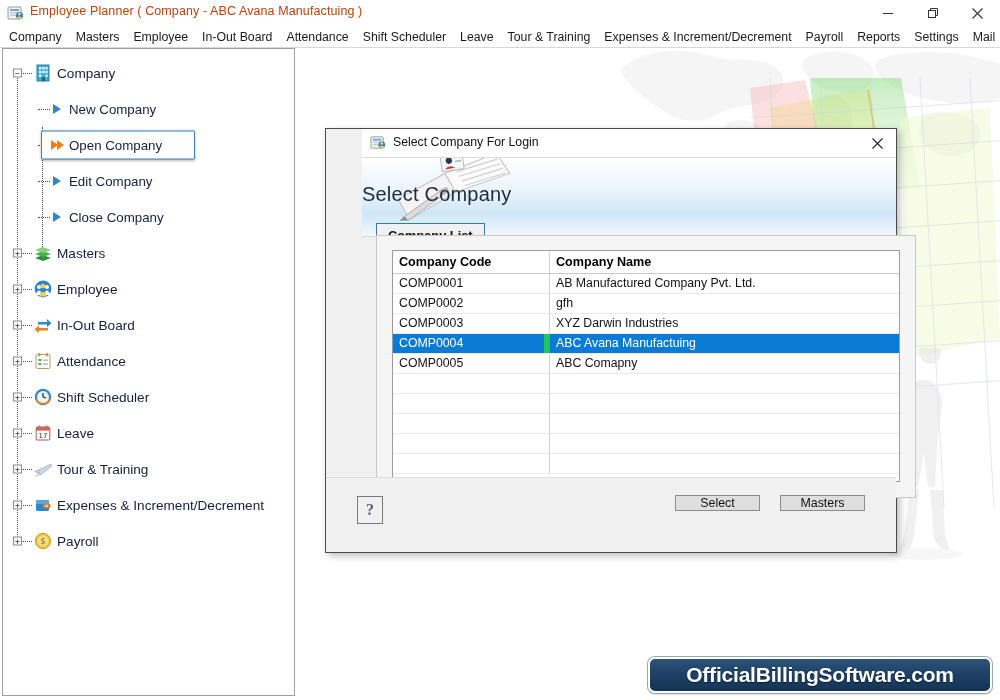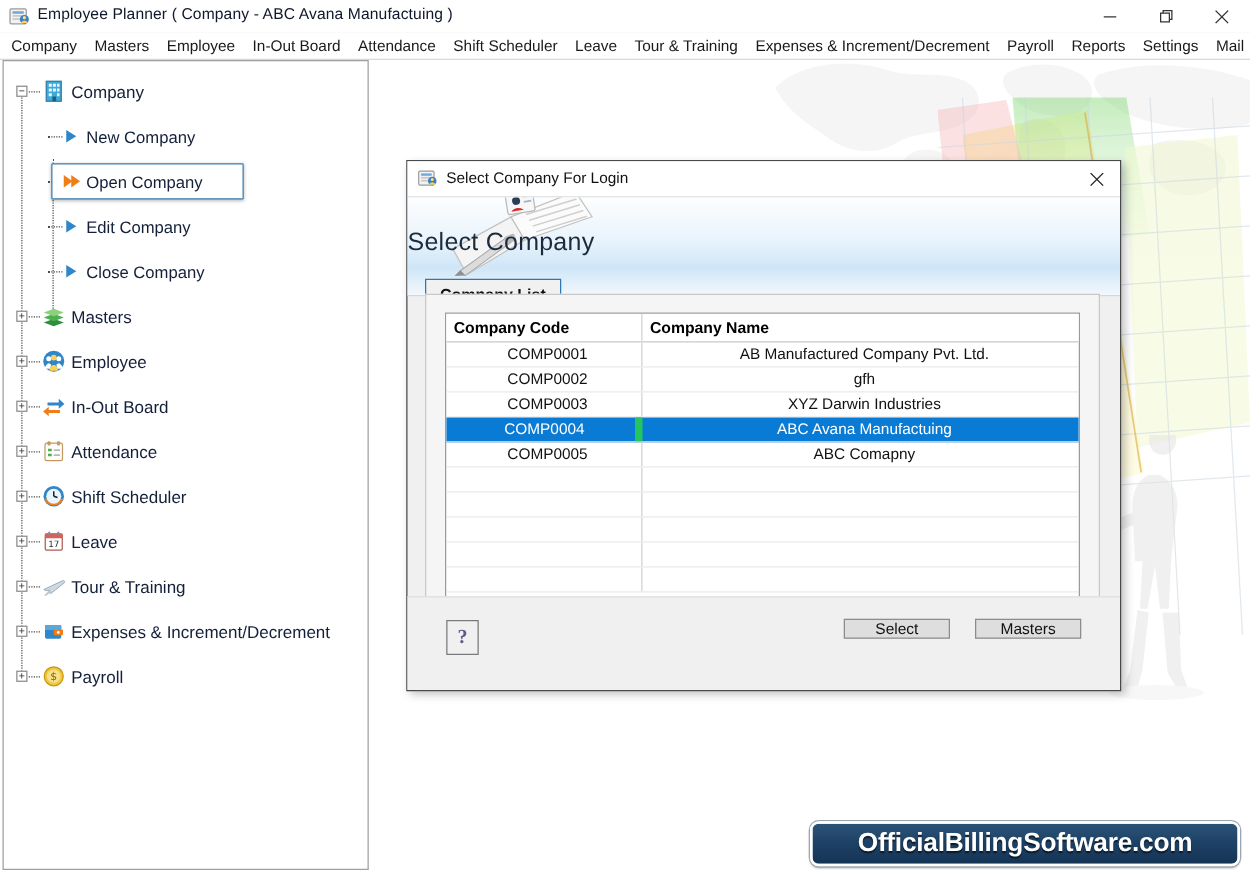--- a/index.html
+++ b/index.html
@@ -8,21 +8,21 @@
     font-family:"Liberation Sans", sans-serif;
     background:#ffffff;color:#111;
     -webkit-font-smoothing:antialiased;
   }
   #app{position:relative;width:1000px;height:700px;overflow:hidden;background:#fff;}
 
   
   .titlebar{position:absolute;left:0;top:0;width:1000px;height:26px;background:#ffffff;
             border-bottom:1px solid #e7e7e7;}
   .titlebar .tb-icon{position:absolute;left:7px;top:4px;width:18px;height:18px;}
-  .titlebar .tb-text{position:absolute;left:30px;top:4px;font-size:12.5px;color:#0f172a;
+  .titlebar .tb-text{position:absolute;left:30px;top:4px;font-size:12.5px;color:#c2410c;
             letter-spacing:.1px;white-space:nowrap;}
   .winbtns{position:absolute;right:0;top:0;height:26px;display:flex;}
   .wb{width:45px;height:26px;display:flex;align-items:center;justify-content:center;
       font-size:13px;color:#333;cursor:default;}
   .wb svg{display:block;}
 
   
   .menubar{position:absolute;left:0;top:26px;width:1000px;height:21px;background:#ffffff;
            border-bottom:1px solid #d8d8d8;display:flex;align-items:center;padding-left:2px;}
   .menubar .mi{font-size:12.3px;color:#1a1a1a;padding:2px 7px;white-space:nowrap;cursor:default;}
@@ -52,21 +52,21 @@
 
   
   .bgarea{position:absolute;left:297px;top:48px;width:703px;height:652px;overflow:hidden;background:#fff;}
   .bgarea .worldmap{position:absolute;right:-30px;top:-18px;width:420px;height:150px;opacity:.5;}
   .bgsquares{position:absolute;right:-10px;top:30px;width:260px;height:430px;}
   .people{position:absolute;right:10px;top:300px;width:200px;height:230px;opacity:.5;}
 
   
   .dialog{position:absolute;left:325px;top:128px;width:572px;height:425px;
           background:#f0f0f0;border:1px solid #4a4a4a;box-sizing:border-box;
-          box-shadow:3px 3px 7px rgba(0,0,0,.25);}
+          box-shadow:3px 3px 7px rgba(0,0,0,.25);padding-left:36px;}
   .dlg-title{height:28px;background:#fff;border-bottom:1px solid #dcdcdc;position:relative;}
   .dlg-title .dt-icon{position:absolute;left:8px;top:5px;width:17px;height:17px;}
   .dlg-title .dt-text{position:absolute;left:31px;top:6px;font-size:12.3px;color:#111;}
   .dlg-close{position:absolute;right:6px;top:4px;width:26px;height:20px;display:flex;
              align-items:center;justify-content:center;}
   .dlg-head{position:relative;height:78px;
             background:linear-gradient(to bottom,#fdfeff 0%,#eaf4fc 42%,#cfe6f7 72%,#f2f8fd 100%);
             border-bottom:1px solid #cfd9e2;overflow:hidden;}
   .dlg-head .bookimg{position:absolute;left:24px;top:-8px;width:140px;height:86px;}
   .dlg-head .headtitle{position:absolute;left:0;right:0;top:25px;
@@ -77,21 +77,21 @@
        border:1px solid #2e78b8;background:#f1f1f1;font-size:12.8px;font-weight:bold;color:#111;
        box-sizing:border-box;}
   .tabpanel{position:absolute;left:14px;top:-2px;width:540px;height:263px;
             background:#f5f5f5;border:1px solid #c8c8c8;box-sizing:border-box;}
   .grid{position:absolute;left:15px;top:14px;width:508px;height:232px;
         background:#fff;border:1px solid #9b9b9b;box-sizing:border-box;overflow:hidden;}
   .ghead{display:flex;height:22px;background:#fff;border-bottom:1px solid #c9c9c9;}
   .ghead .gh{font-size:12.6px;font-weight:bold;color:#000;padding:4px 0 0 6px;box-sizing:border-box;}
   .gcol1{width:157px;border-right:1px solid #d2d2d2;box-sizing:border-box;}
   .gcol2{flex:1;}
-  .grow{display:flex;height:19px;border-bottom:1px solid #eaeaea;text-align:center;}
+  .grow{display:flex;height:19px;border-bottom:1px solid #eaeaea;}
   .grow .gc{font-size:12.3px;color:#111;padding:2px 0 0 6px;box-sizing:border-box;white-space:nowrap;overflow:hidden;}
   .grow.sel{background:#0a7bd5;}
   .grow.sel .gc{color:#fff;}
   .grow.sel .gcol1{border-right:6px solid #22c55e;}
   .grow.empty .gc{color:transparent;}
 
   .dlg-footer{position:absolute;left:0;right:0;bottom:0;height:74px;background:#f0f0f0;
               border-top:1px solid #dedede;}
   .helpbtn{position:absolute;left:31px;top:18px;width:24px;height:26px;border:1px solid #7a7a7a;
            background:#f0f0f0;display:flex;align-items:center;justify-content:center;

